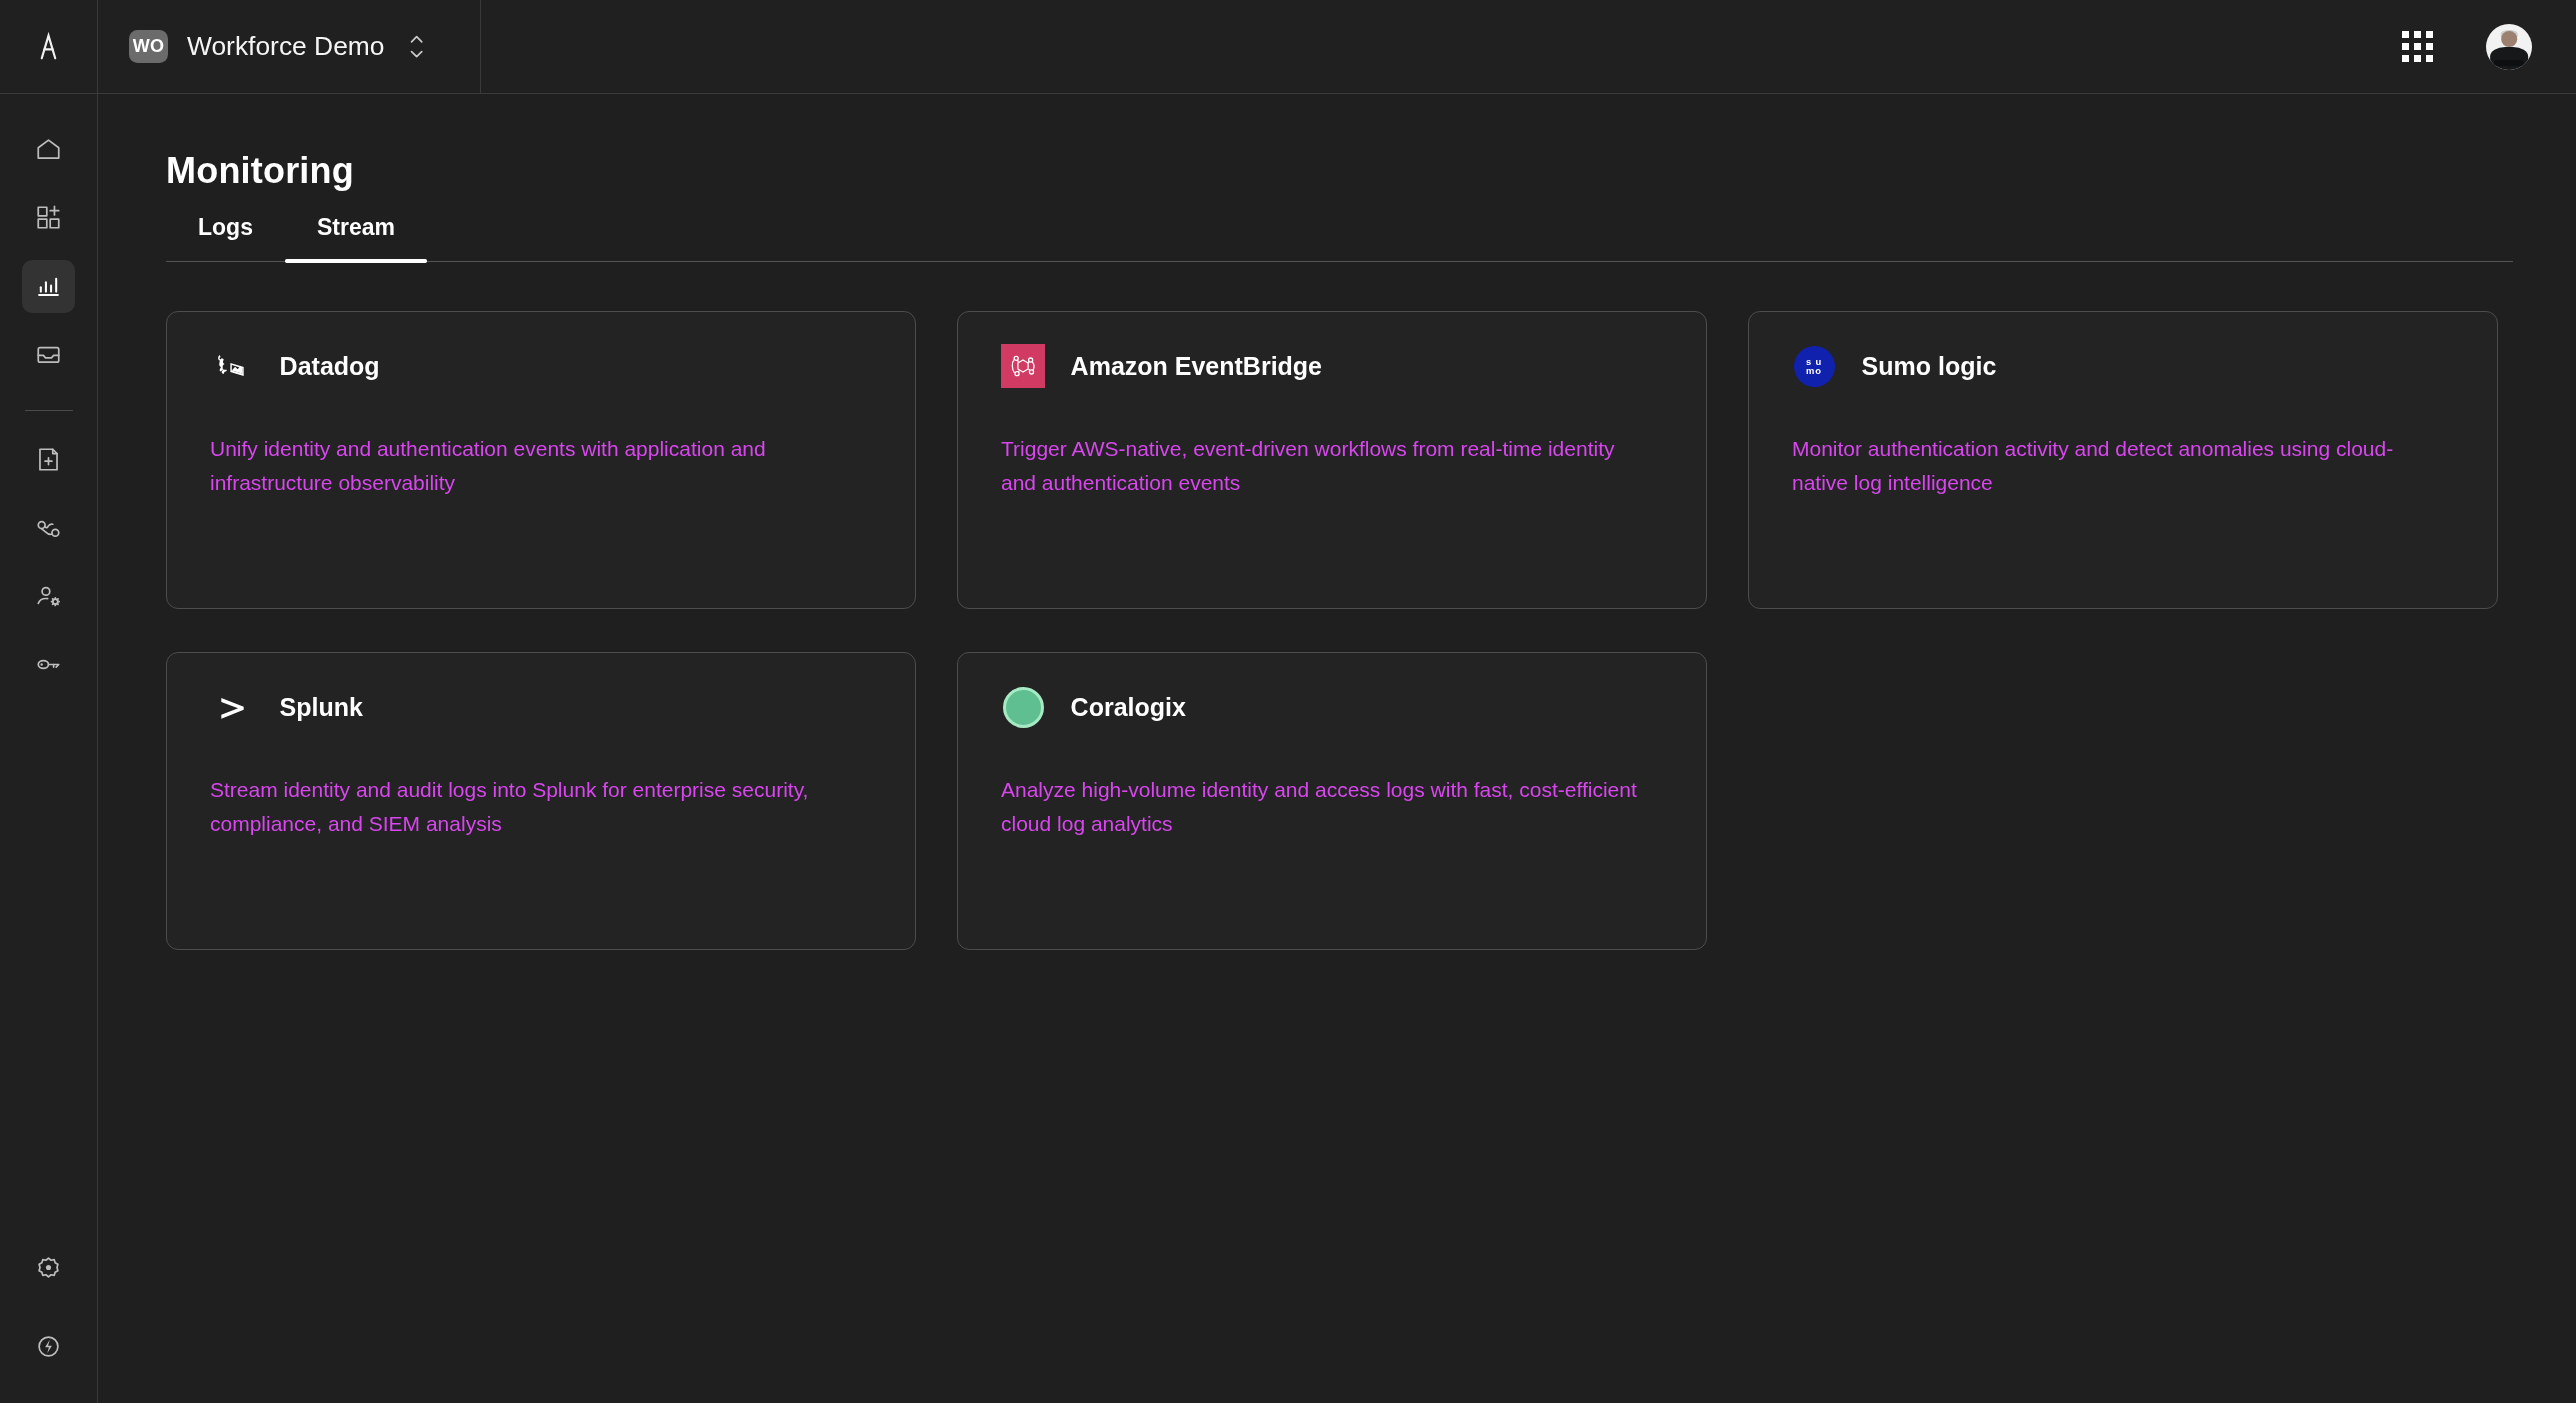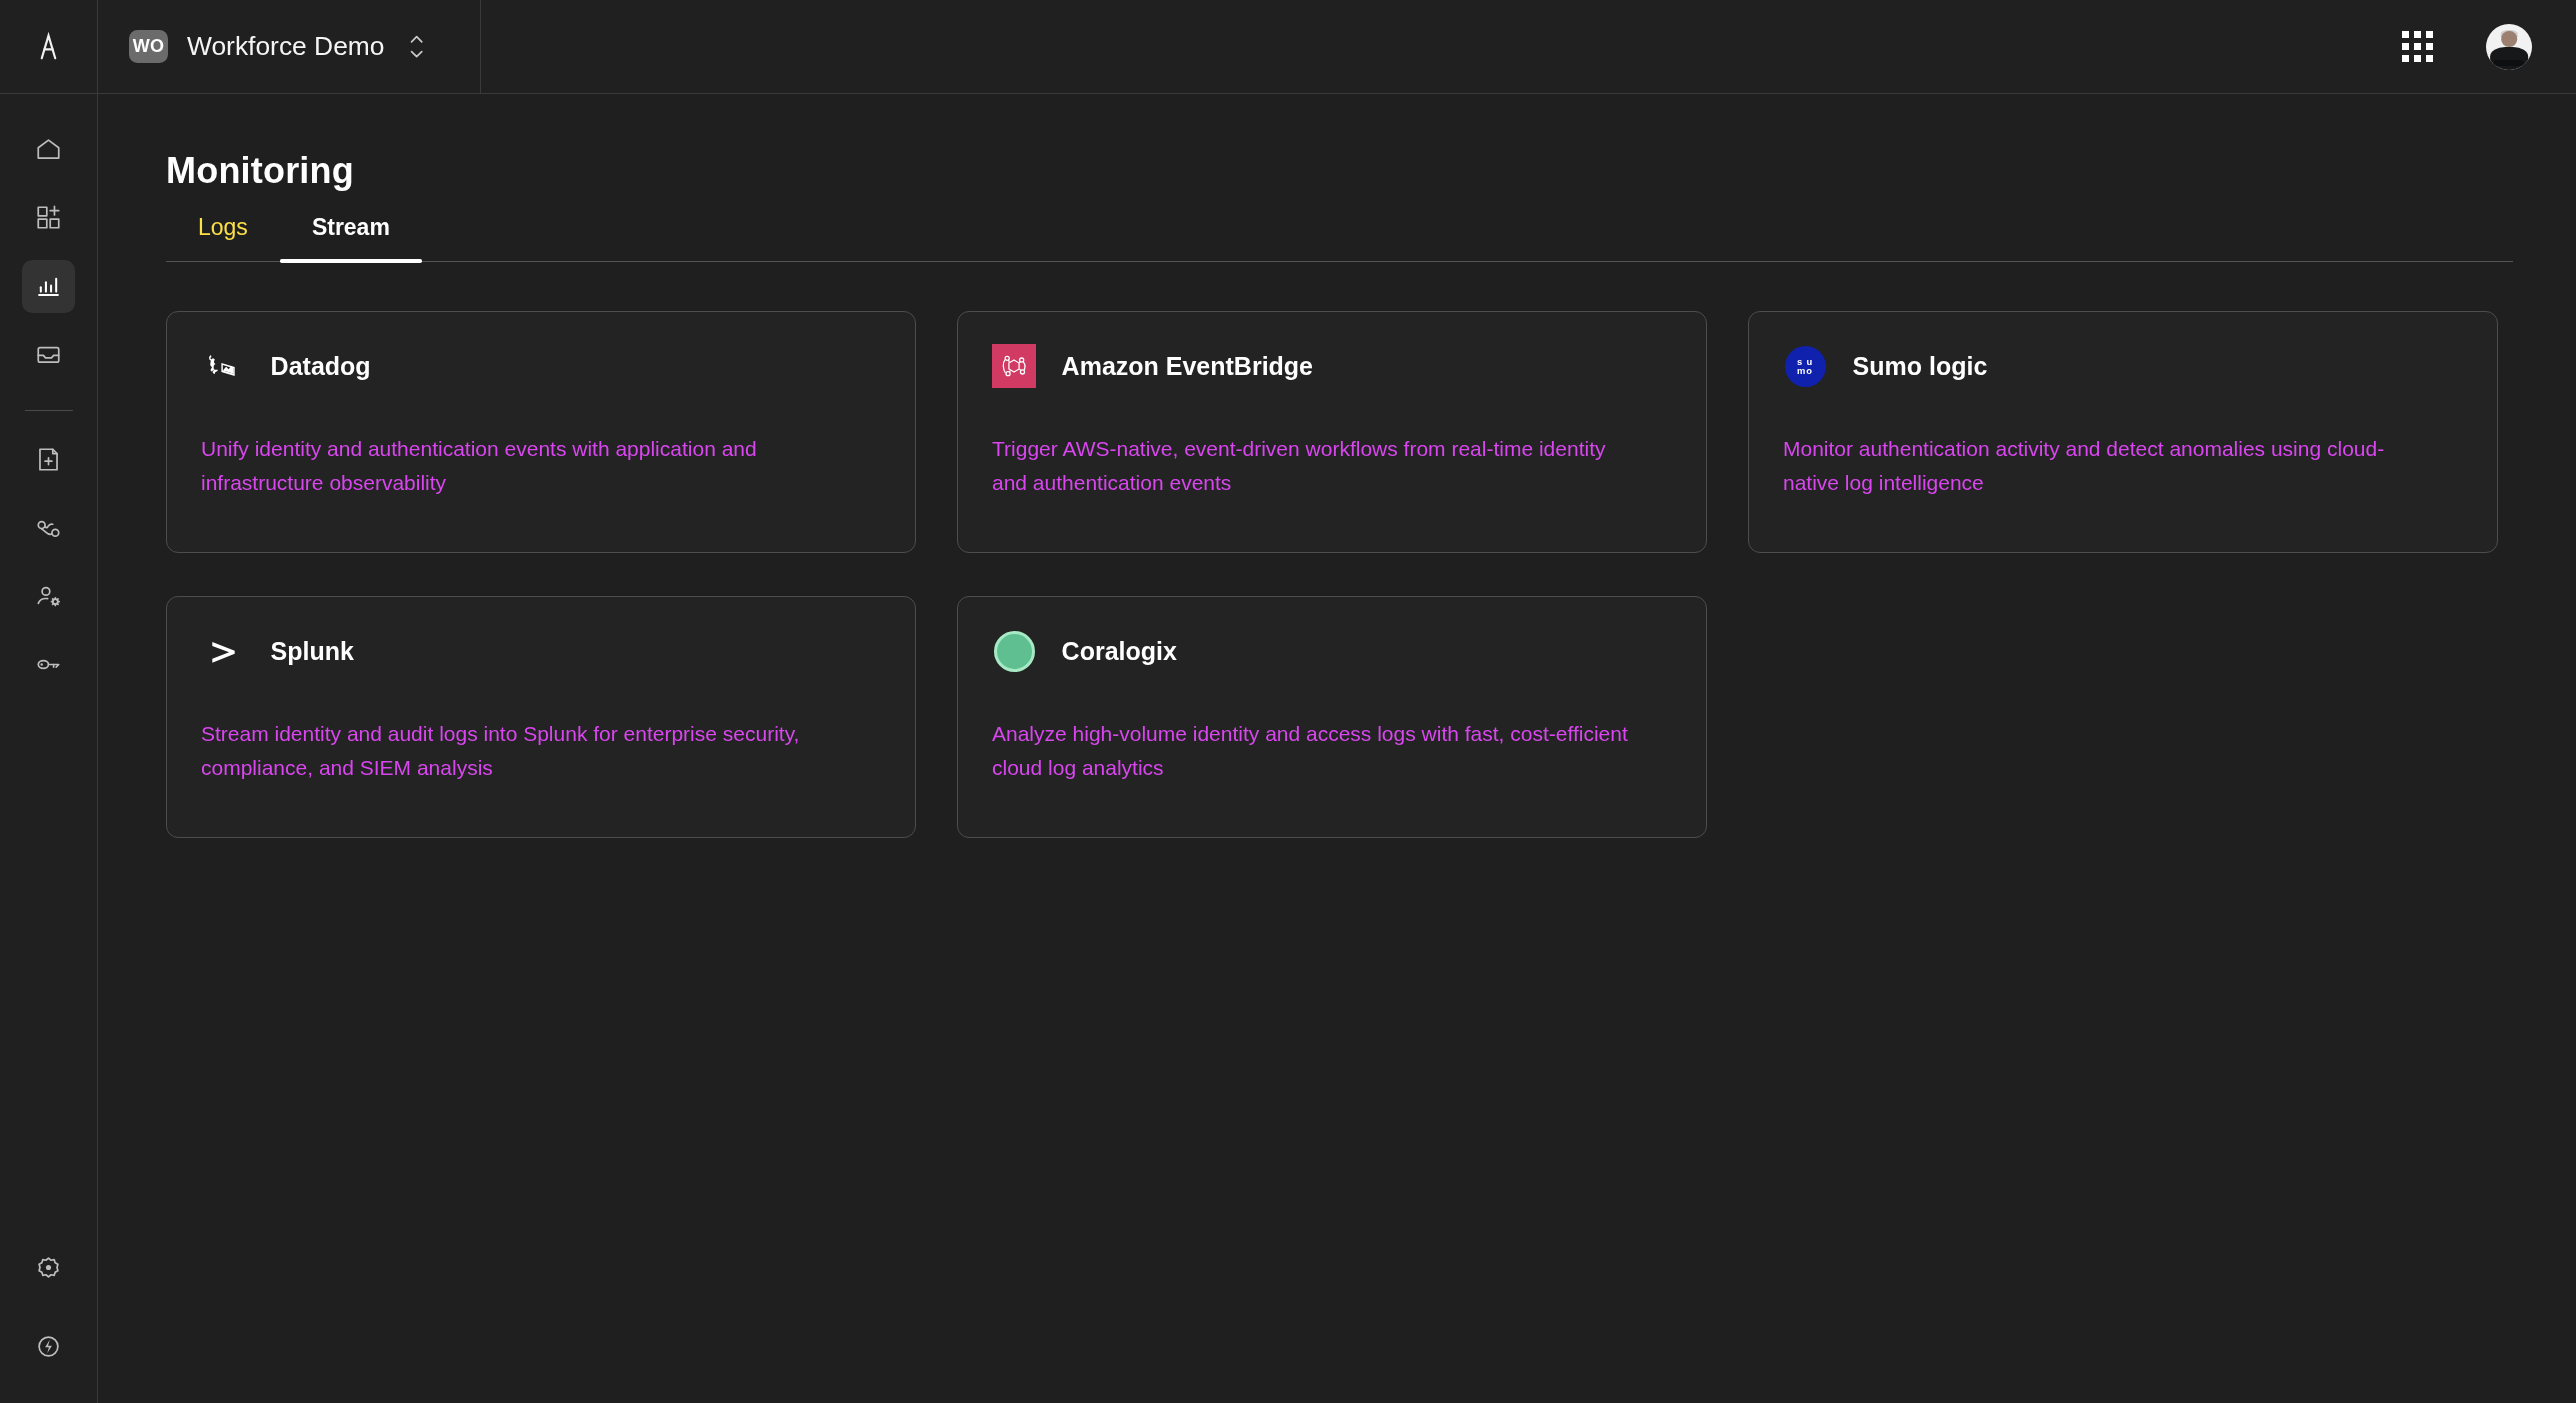--- a/index.html
+++ b/index.html
@@ -191,22 +191,22 @@
     display: flex;
     gap: 0;
     border-bottom: 1.7px solid #545454;
     width: 2349px;
     max-width: 100%;
     margin-bottom: 49px;
   }
   .tab {
     padding: 0 32px 20.4px 32px;
     font-size: 23px;
-    color: #fde047;
-    font-weight: 400;
+    color: #ffffff;
+    font-weight: 700;
     cursor: pointer;
     position: relative;
     background: transparent;
     border: none;
     font-family: inherit;
   }
   .tab.active { color: #ffffff; font-weight: 700; }
   .tab.active::after {
     content: "";
     position: absolute;
@@ -215,25 +215,25 @@
     background: #ffffff;
     border-radius: 1.7px;
   }
 
   .cards-grid {
     display: grid;
     grid-template-columns: repeat(3, 750px);
     gap: 43px 41px;
   }
   .card {
-    height: 242px;
+    height: 298px;
     border: 1.7px solid #4d4d4d;
     border-radius: 12px;
     background: #232323;
-    padding: 32px 43px 0 34px;
+    padding: 32px 43px 0 43px;
     cursor: pointer;
   }
   .card-head {
     display: flex;
     align-items: center;
     gap: 25.6px;
     margin-bottom: 44px;
   }
   .card-logo {
     width: 44px; height: 44px;

